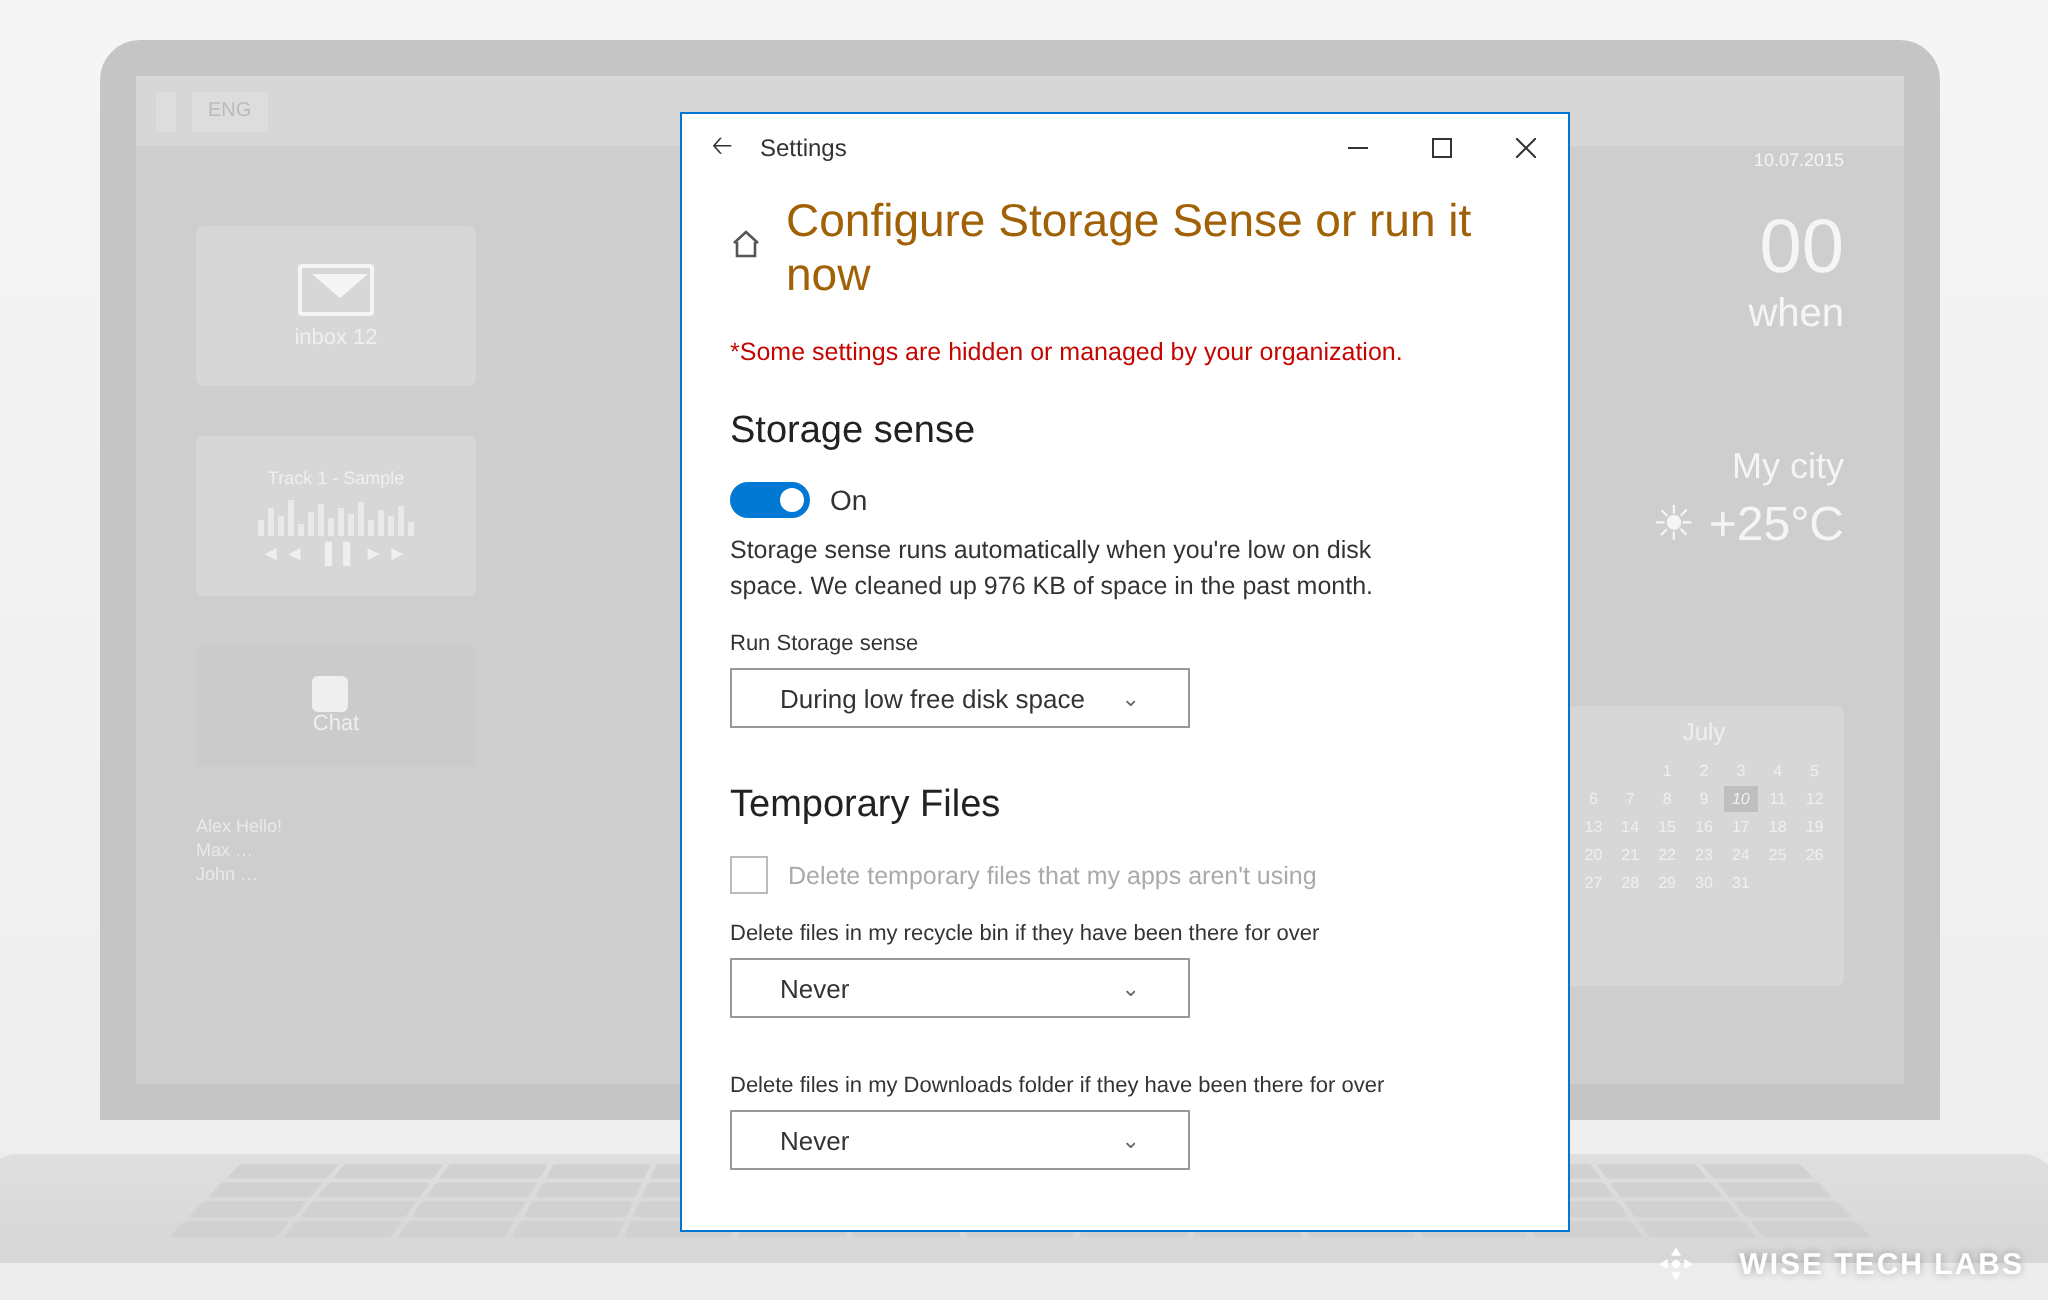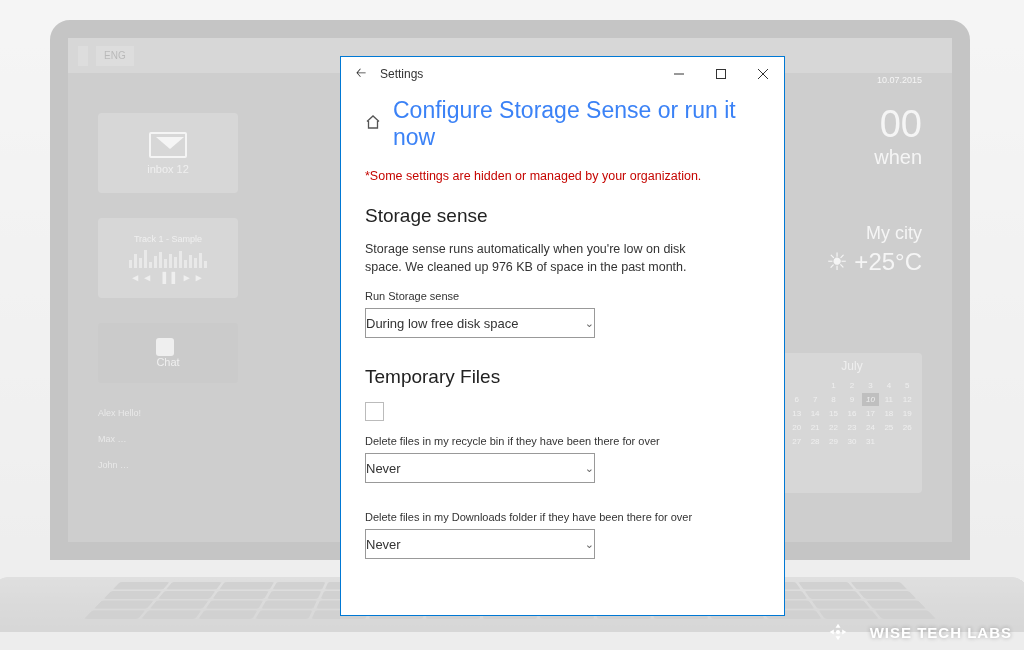--- a/index.html
+++ b/index.html
@@ -74,21 +74,21 @@
       justify-content: center;
       align-items: center;
       color: #eee;
       font-size: 11px;
     }
     .tile.small { height: 60px; }
     .tile.list {
       background: transparent;
       height: auto;
       align-items: flex-start;
-      gap: 16px;
+      gap: 2px;
     }
     .tile.list span { color: #ddd; font-size: 9px; }
     .mail-icon {
       width: 38px;
       height: 26px;
       border: 2px solid #fff;
       border-radius: 2px;
       position: relative;
       margin-bottom: 5px;
     }
@@ -247,21 +247,21 @@
       gap: 12px;
       margin-bottom: 18px;
     }
     .home-icon {
       font-size: 16px;
       color: #555;
     }
     .page-title {
       font-size: 23px;
       font-weight: 400;
-      color: #3b82f6;
+      color: #a16207;
     }
     
     .warning-text {
       color: #c50500;
       font-size: 12.5px;
       margin-bottom: 22px;
     }
     
     .section-heading {
       font-size: 19px;
@@ -313,21 +313,21 @@
       margin-bottom: 6px;
     }
     
     .dropdown {
       height: 30px;
       width: 230px;
       border: 1px solid #999;
       background: #fff;
       display: flex;
       align-items: center;
-      padding: 0 0;
+      padding: 0 24px;
       font-size: 13px;
       color: #333;
       cursor: pointer;
       position: relative;
       margin-bottom: 28px;
     }
     .dropdown .chev {
       margin-left: auto;
       color: #666;
       font-size: 11px;
@@ -572,33 +572,38 @@
             <path d="M2 7.5 L8 2 L14 7.5 M3.5 7 L3.5 14 L12.5 14 L12.5 7"></path>
           </svg>
       </span>
       <h1 class="page-title">Configure Storage Sense or run it now</h1>
     </div>
 
     <div class="warning-text">*Some settings are hidden or managed by your organization.</div>
 
     <h2 class="section-heading">Storage sense</h2>
 
+    <div class="toggle-row">
+      <div class="toggle"></div>
+      <span class="toggle-label">On</span>
+    </div>
 
     <div class="desc-text">Storage sense runs automatically when you're low on disk space. We cleaned up 976 KB of space in the past month.</div>
 
     <div class="field-label">Run Storage sense</div>
     <div class="dropdown">
       <span>During low free disk space</span>
       <span class="chev">⌄</span>
     </div>
 
     <h2 class="section-heading" style="margin-top:6px">Temporary Files</h2>
 
     <div class="checkbox-row">
       <div class="checkbox"></div>
+      <span class="checkbox-label disabled">Delete temporary files that my apps aren't using</span>
     </div>
 
     <div class="field-label">Delete files in my recycle bin if they have been there for over</div>
     <div class="dropdown">
       <span>Never</span>
       <span class="chev">⌄</span>
     </div>
 
     <div class="field-label">Delete files in my Downloads folder if they have been there for over</div>
     <div class="dropdown" style="margin-bottom:4px">

